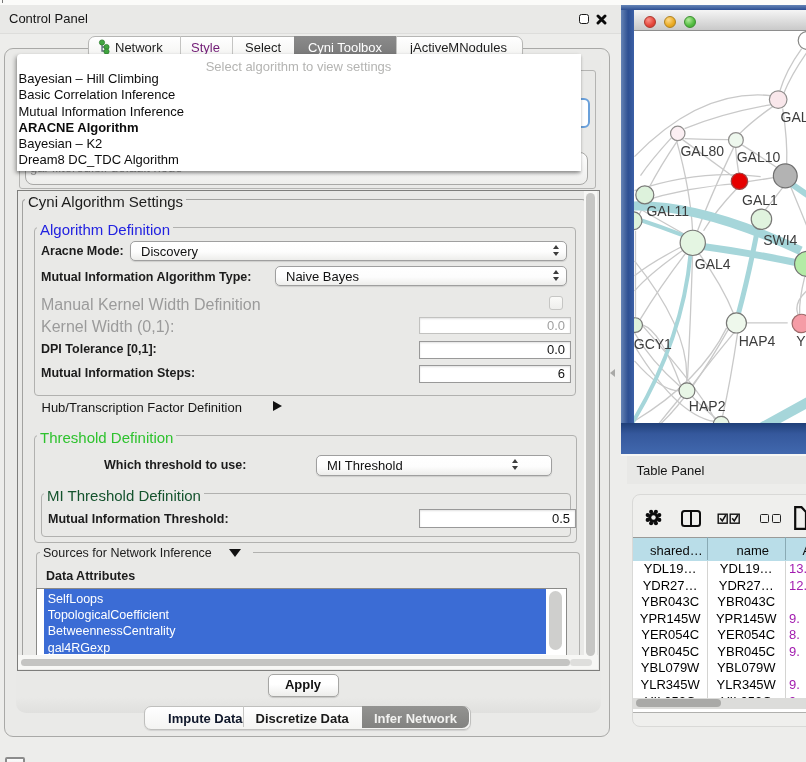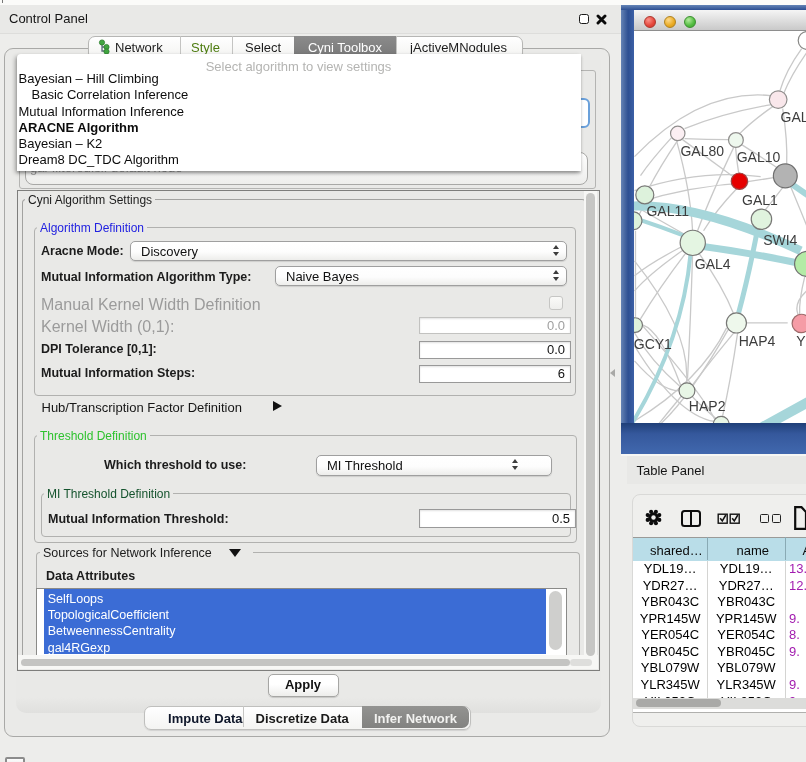--- a/index.html
+++ b/index.html
@@ -2,21 +2,21 @@
 <html><head>
 <meta charset="utf-8">
 <style>
   html,body{margin:0;padding:0;}
   body{width:806px;height:762px;overflow:hidden;position:relative;
        background:#ededeb;font-family:"Liberation Sans",sans-serif;
        -webkit-font-smoothing:antialiased;}
   .abs{position:absolute;}
   .lbl{position:absolute;font-size:12.5px;font-weight:bold;color:#1c1c1c;white-space:nowrap;}
   .glbl{position:absolute;font-size:16px;font-weight:normal;color:#9b9b9b;white-space:nowrap;}
-  .grouptitle{position:absolute;font-size:12px;color:#1c1c1c;white-space:nowrap;background:#e9e9e7;padding:0 3px;}
+  .grouptitle{position:absolute;font-size:15px;color:#1c1c1c;white-space:nowrap;background:#e9e9e7;padding:0 3px;}
   .combo{position:absolute;border:1px solid #9f9f9f;border-radius:5px;
          background:linear-gradient(#ffffff, #fdfdfd 55%, #ededeb);
          box-shadow:0 1px 1px rgba(0,0,0,0.12);}
   .combo .ctext{position:absolute;left:10px;top:1.5px;font-size:13px;color:#111;}
   .arr{position:absolute;width:0;height:0;border-left:3.5px solid transparent;border-right:3.5px solid transparent;}
   .arrup{border-bottom:4.5px solid #3c3c3c;}
   .arrdn{border-top:4.5px solid #3c3c3c;}
   .tfield{position:absolute;border:1px solid #999;background:#fff;font-size:13px;color:#111;
           text-align:right;box-shadow:inset 0 1px 2px rgba(0,0,0,0.12);}
   .groupbox{position:absolute;border:1px solid #b1b1af;border-radius:4px;}
@@ -51,21 +51,21 @@
 <div class="abs" style="left:232px;top:36px;width:1px;height:21px;background:#c4c4c2;"></div>
 <div class="abs" style="left:294px;top:35.5px;width:102px;height:22px;background:linear-gradient(#8b8b8b,#787878);"></div>
 <div class="abs" style="left:396px;top:36px;width:1px;height:21px;background:#c4c4c2;"></div>
 <svg class="abs" style="left:98px;top:39px;" width="14" height="15" viewBox="0 0 14 15">
   <path d="M4 5 L4 12 L7 12 M4 8 L7 8" stroke="#5a6b7a" stroke-width="1.3" fill="none"></path>
   <circle cx="4" cy="3.5" r="2.6" fill="#41a541" stroke="#2c7d2c" stroke-width="0.8"></circle>
   <circle cx="8.5" cy="8" r="2.6" fill="#41a541" stroke="#2c7d2c" stroke-width="0.8"></circle>
   <circle cx="8.5" cy="12.5" r="2.6" fill="#41a541" stroke="#2c7d2c" stroke-width="0.8"></circle>
 </svg>
 <div class="abs" style="left:115px;top:40px;font-size:13px;color:#1d1d1d;">Network</div>
-<div class="abs" style="left:191px;top:40px;font-size:13px;color:#4d7c0f;">Style</div>
+<div class="abs" style="left:191px;top:40px;font-size:13px;color:#701a75;">Style</div>
 <div class="abs" style="left:245px;top:40px;font-size:13px;color:#1d1d1d;">Select</div>
 <div class="abs" style="left:294px;top:40px;width:102px;text-align:center;font-size:13px;color:#ffffff;">Cyni Toolbox</div>
 <div class="abs" style="left:396px;top:40px;width:125px;text-align:center;font-size:13px;color:#1d1d1d;">jActiveMNodules</div>
 
 <div class="abs" style="left:16.5px;top:189.5px;width:581px;height:479.5px;border:1px solid #7e7e7c;background:#e9e9e7;"></div>
 
 <div class="abs" style="left:21.6px;top:199px;width:562px;height:468px;border:1px solid #a2a2a0;border-radius:4px;border-bottom:none;"></div>
 <div class="grouptitle" style="left:25px;top:193px;">Cyni Algorithm Settings</div>
 
 <div class="groupbox" style="left:34px;top:227px;width:540px;height:167px;"></div>
@@ -133,21 +133,21 @@
 <div class="abs" style="left:242.7px;top:706.3px;width:1px;height:21.2px;background:#c6c6c4;"></div>
 <div class="abs" style="left:362px;top:705.8px;width:107px;height:22.2px;background:linear-gradient(#939391,#828280);border-radius:0 7px 7px 0;"></div>
 <div class="abs" style="left:143.5px;top:710.5px;width:99px;text-align:right;font-size:13px;font-weight:bold;color:#0f172a;">Impute Data</div>
 <div class="abs" style="left:242.7px;top:710.5px;width:119px;text-align:center;font-size:13px;font-weight:bold;color:#1a1a1a;">Discretize Data</div>
 <div class="abs" style="left:362px;top:710.5px;width:107px;text-align:center;font-size:13px;font-weight:bold;color:#f2f2f0;">Infer Network</div>
 
 <div class="abs" style="left:17px;top:53.8px;width:563.5px;height:117.5px;background:#ffffff;border-radius:4px 0 0 0;box-shadow:-2px 2px 4px rgba(0,0,0,0.28),0 2px 3px rgba(0,0,0,0.22);"></div>
 <div class="abs" style="left:17px;top:59px;width:563px;text-align:center;font-size:13px;color:#b4b4b2;">Select algorithm to view settings</div>
 <div class="abs" style="left:18.5px;top:71px;font-size:13px;color:#0c0c0c;white-space:nowrap;">
   <div style="height:16.3px;line-height:16.3px;">Bayesian – Hill Climbing</div>
-  <div style="height:16.3px;line-height:16.3px;padding-left:13px;">Basic Correlation Inference</div>
+  <div style="height:16.3px;line-height:16.3px;">Basic Correlation Inference</div>
   <div style="height:16.3px;line-height:16.3px;">Mutual Information Inference</div>
   <div style="height:16.3px;line-height:16.3px;font-weight:bold;">ARACNE Algorithm</div>
   <div style="height:16.3px;line-height:16.3px;">Bayesian – K2</div>
   <div style="height:16.3px;line-height:16.3px;">Dream8 DC_TDC Algorithm</div>
 </div>
 
 <div class="abs" style="left:621.3px;top:4.6px;width:12.5px;height:449.4px;background:linear-gradient(90deg,#6583b4,#2d4f92 55%,#3c60a6);"></div>
 <div class="abs" style="left:621.3px;top:4.6px;width:185px;height:5.1px;background:linear-gradient(#6484b6,#2c4e91);"></div>
 
 <div class="abs" style="left:621.3px;top:423px;width:185px;height:31px;background:linear-gradient(#1f3f78,#35589c 35%,#4168ae);"></div>

